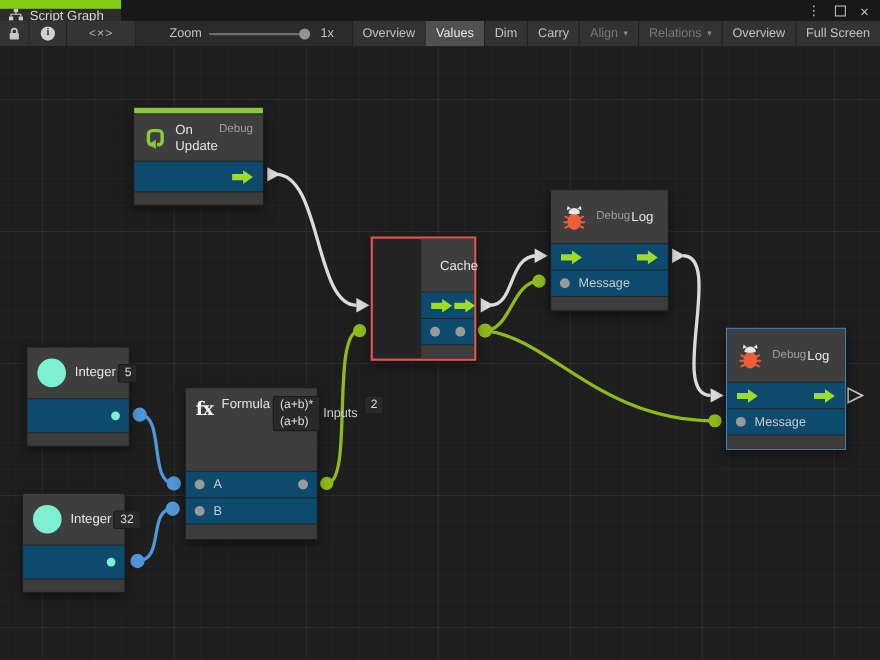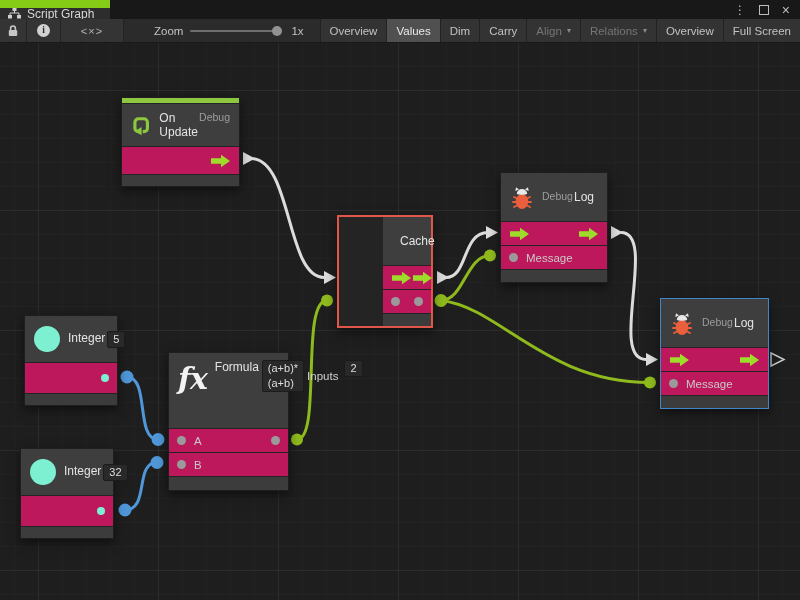--- a/index.html
+++ b/index.html
@@ -38,33 +38,33 @@
     background-size:120px 120px,120px 120px,24px 24px,24px 24px;
     background-position:38px 47px,38px 47px,14px 23px,14px 23px;}
   .wires{position:absolute;left:0;top:0;}
   
   .node{position:absolute;display:flex;flex-direction:column;row-gap:1px;background:#242424;
     box-sizing:border-box;border:1px solid #1e1e1e;box-shadow:0 4px 10px rgba(0,0,0,.5);}
   .node.sel-red{border:2px solid #e0564a;}
   .node.sel-blue{border:1px solid #4186c6;}
   .accent{height:5px;background:#8dc63f;flex:none;}
   .nhead{background:#3e3e3e;display:flex;align-items:center;gap:8px;padding:0 9px;flex:none;box-sizing:border-box;}
-  .nrow{background:#be185d;display:flex;align-items:center;padding:0 8px;flex:none;box-sizing:border-box;}
+  .nrow{background:#0c4a6e;display:flex;align-items:center;padding:0 8px;flex:none;box-sizing:border-box;}
   .nfoot{background:#3c3c3c;flex:none;}
   .t1{font-size:12px;color:#e4e4e4;}
   .t2{font-size:10.5px;color:#9d9d9d;}
   .plabel{font-size:11.5px;color:#c9c9c9;margin-left:8px;}
   .col{display:flex;flex-direction:row;gap:2px;}
   .field{background:#292929;border:1px solid #1b1b1b;border-radius:2px;color:#dedede;
     font-size:11px;padding:0 5px;line-height:15px;align-self:flex-start;}
   .int-circle{width:26px;height:26px;border-radius:50%;background:#7df0d2;flex:none;}
   .mini-dot{width:8px;height:8px;border-radius:50%;background:#7df0d2;}
   .pdot{width:9px;height:9px;border-radius:50%;background:#9a9a9a;flex:none;}
   .spacer{flex:1;}
-  .fx{font-family:"DejaVu Serif",serif;font-style:italic;font-weight:bold;font-size:30px;
+  .fx{font-family:"DejaVu Serif",serif;font-weight:bold;font-size:17px;
     color:#f2f2f2;letter-spacing:-1px;line-height:1;}
   .flowarrow{flex:none;display:block;}
 </style>
 </head>
 <body>
 
 <div class="tabbar">
   <div class="tab">
     <svg width="13" height="11" viewBox="0 0 13 11">
       <path d="M6.5 3 v2 M2 7 V5 h9 v2" stroke="#cfcfcf" stroke-width="1" fill="none"></path>

